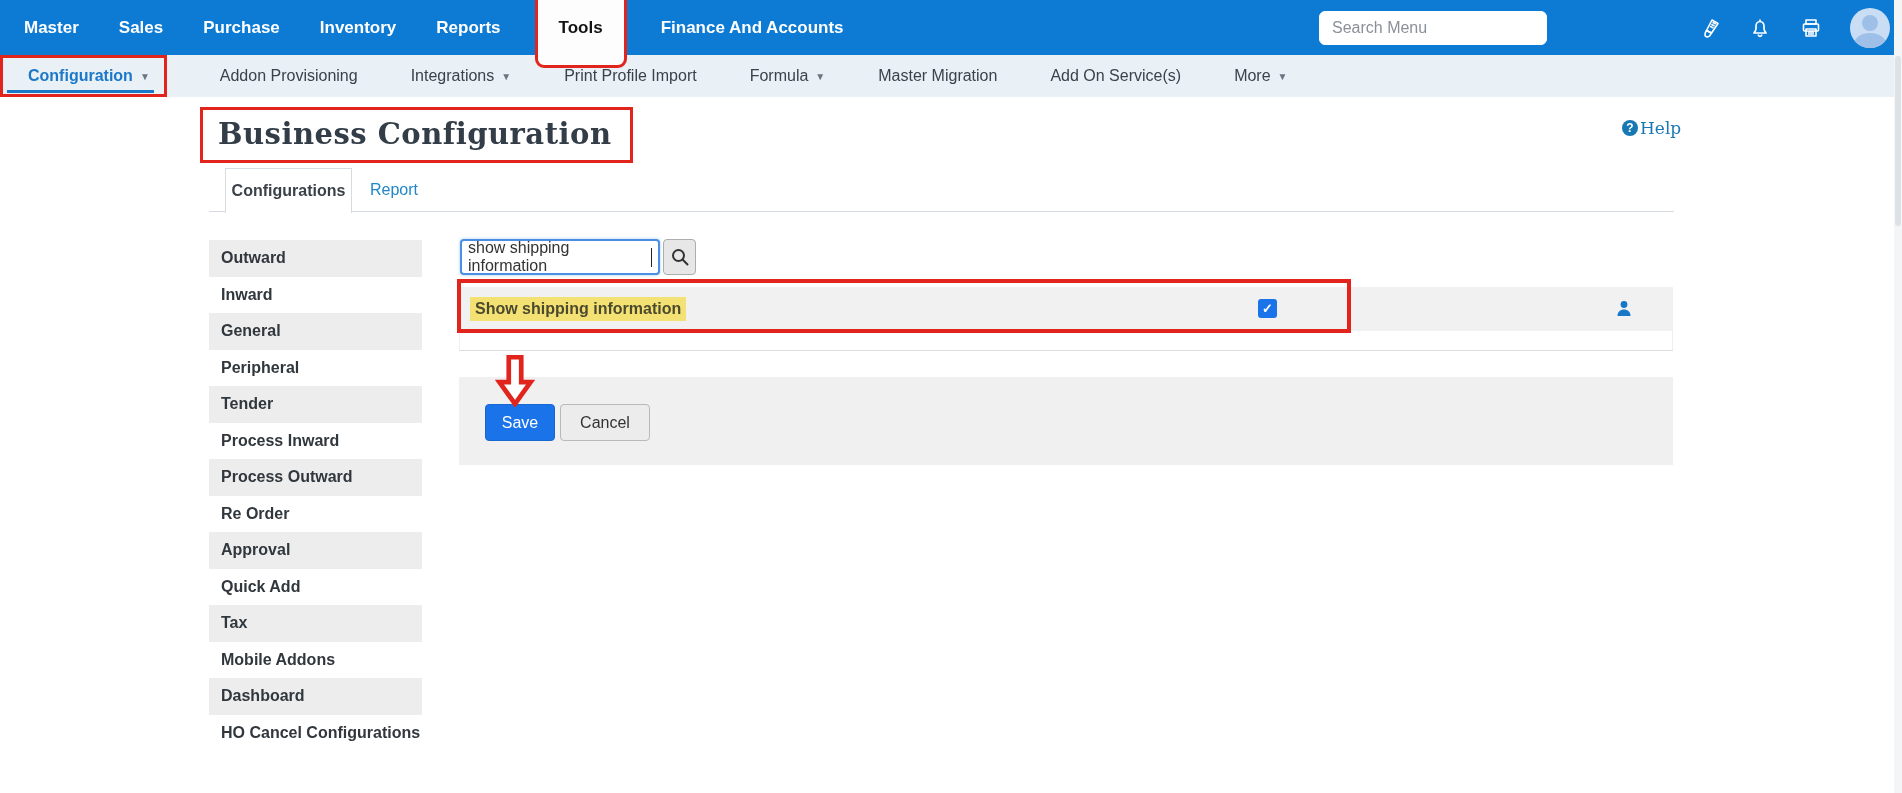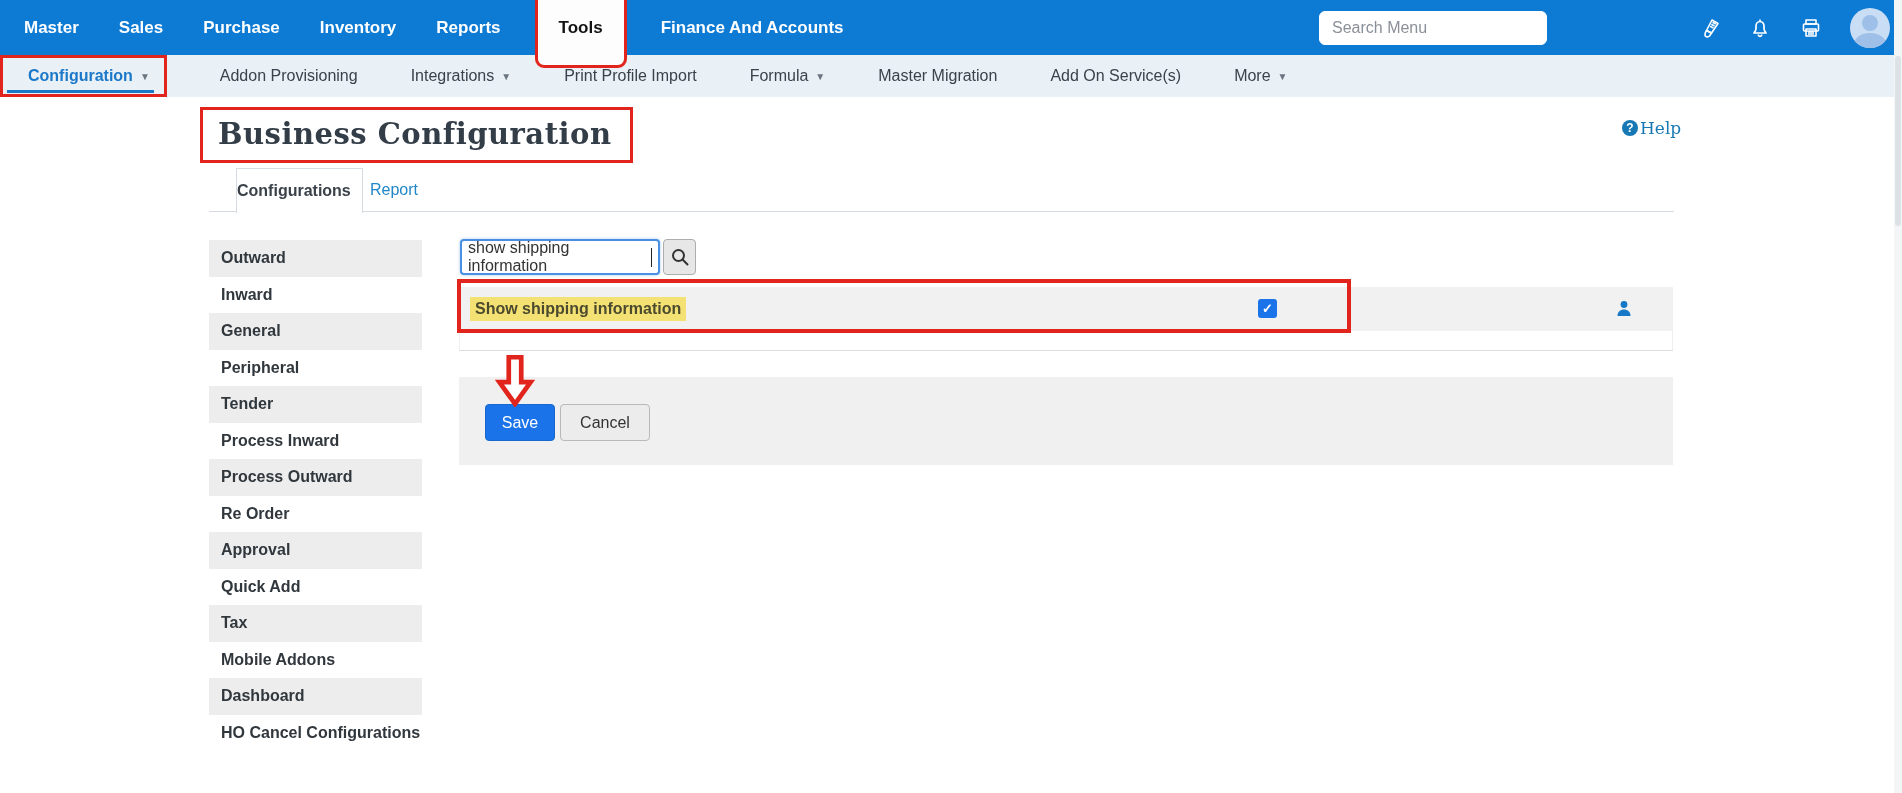--- a/index.html
+++ b/index.html
@@ -47,23 +47,23 @@
   .title-box h1 { font-family:"DejaVu Serif", serif; font-size:29px; font-weight:bold;
             color:#333d47; letter-spacing:0.5px; white-space:nowrap; }
   .help { position:absolute; left:1622px; top:21px; display:flex; align-items:center; gap:2px;
             color:#1878b4; font-family:"DejaVu Serif", serif; font-size:17px; cursor:pointer;
             text-decoration:none; }
   .help-icon { width:16px; height:16px; border-radius:50%; background:#1878b4; color:#fff;
             font-size:12px; font-weight:bold; display:flex; align-items:center;
             justify-content:center; font-family:"Liberation Sans", sans-serif; }
 
   .tab-line { position:absolute; left:209px; top:114px; width:1465px; height:1px; background:#d5dbe0; }
-  .tab-active { position:absolute; left:236px; top:71px; height:45px; width:127px; background:#fff;
+  .tab-active { position:absolute; left:225px; top:71px; height:45px; width:127px; background:#fff;
             border:1px solid #d5dbe0; border-bottom:none; z-index:2; display:flex;
-            align-items:center; font-size:16px; font-weight:bold;
+            align-items:center; justify-content:center; font-size:16px; font-weight:bold;
             color:#3a4149; cursor:pointer; }
   .tab-report { position:absolute; left:370px; top:71px; height:44px; display:flex;
             align-items:center; font-size:16px; color:#2086c8; cursor:pointer; }
 
   .sidebar { position:absolute; left:209px; top:143px; width:213px; }
   .side-item { height:36.5px; line-height:36.5px; padding-left:12px; font-size:16px;
             font-weight:bold; color:#30373d; cursor:pointer; white-space:nowrap; }
   .side-item.alt { background:#ededed; }
 
   .cfg-search { position:absolute; left:460px; top:142px; display:flex; align-items:stretch; }

